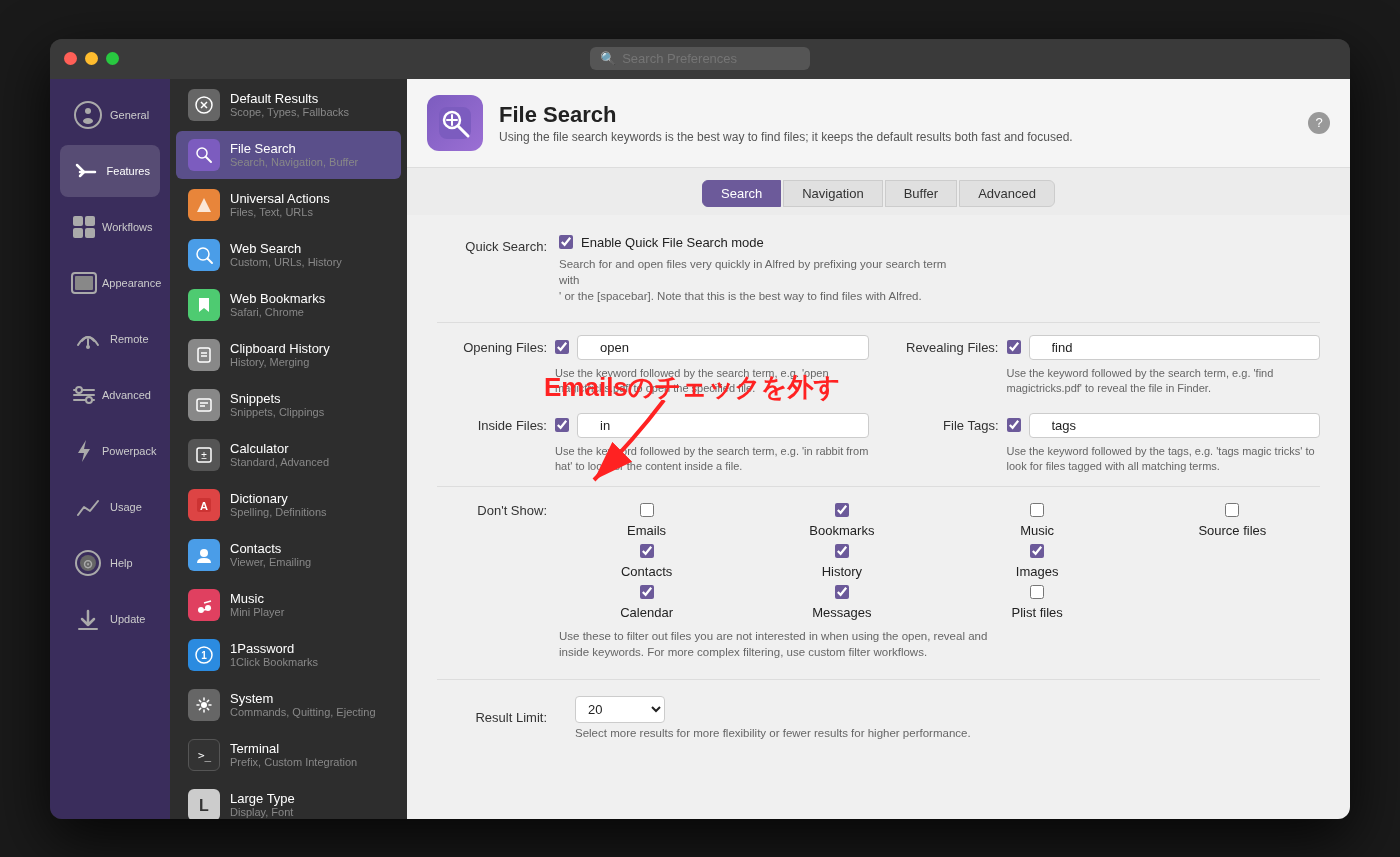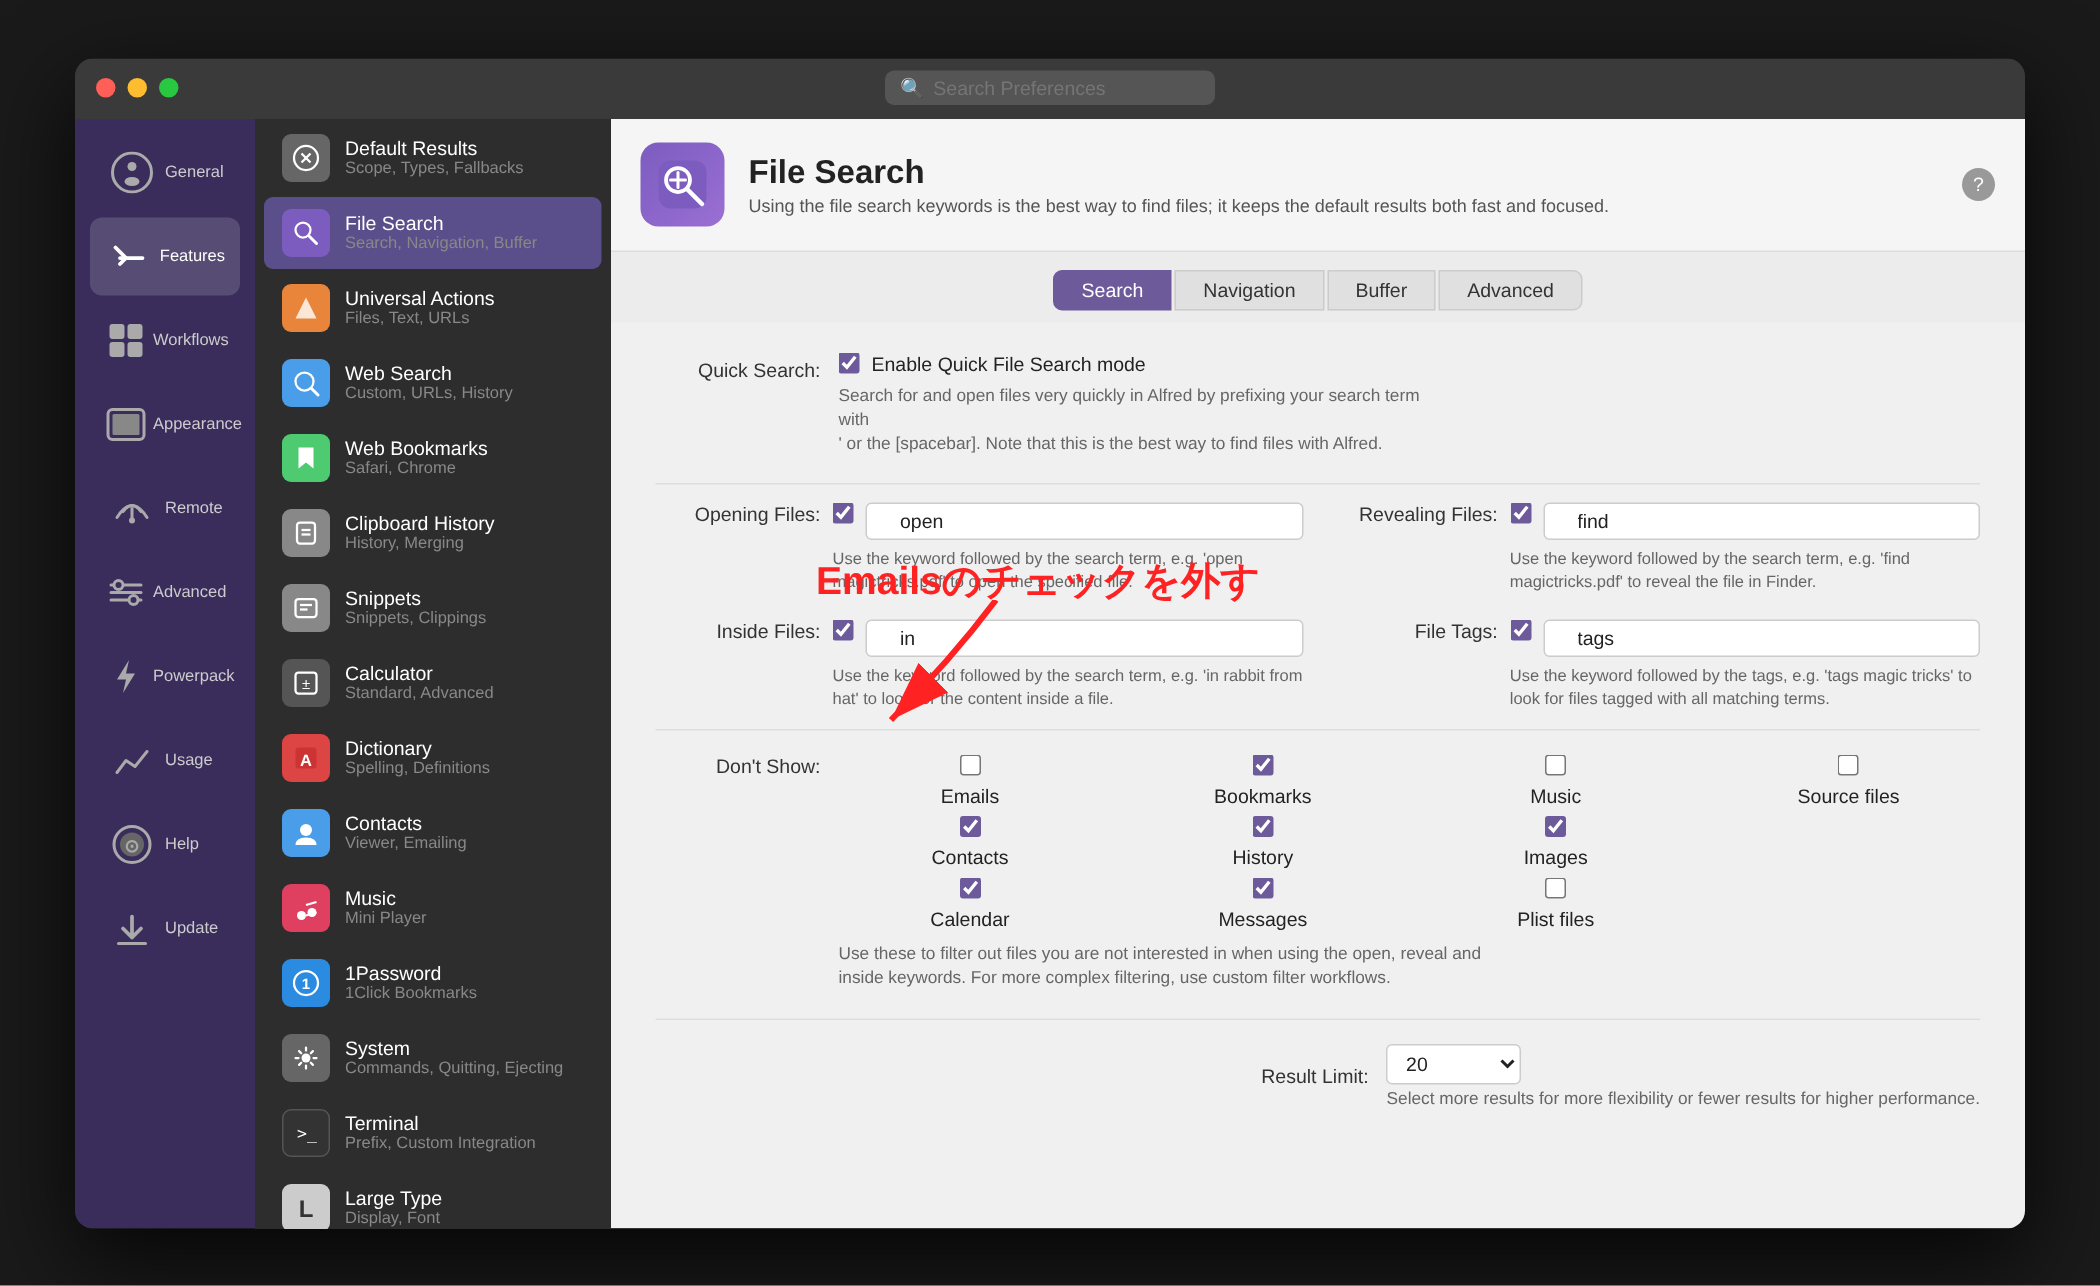--- a/index.html
+++ b/index.html
@@ -262,42 +262,42 @@
     }
     .dont-show-desc {
       font-size: 11.5px;
       color: #666;
       margin-top: 8px;
       line-height: 1.4;
     }
     .result-limit-row {
       display: flex;
       align-items: center;
-      gap: 12px;
+      gap: 28px;
       margin-top: 16px;
-      justify-content: flex-end;
     }
     .result-limit-label { font-size: 13px; color: #333; font-weight: 500; width: 110px; text-align: right; flex-shrink: 0; }
     .result-select {
       padding: 4px 8px;
       border: 1px solid #ccc;
       border-radius: 4px;
       font-size: 13px;
       background: #fff;
       color: #222;
       width: 90px;
       cursor: pointer;
     }
     .result-limit-desc {
       font-size: 11.5px;
       color: #666;
       margin-top: 4px;
     }
     .field-row {
       display: flex;
+      align-items: center;
       gap: 8px;
     }
     .separator { height: 1px; background: #ddd; margin: 12px 0; }
   </style>
 </head>
 <body>
 
 <div class="window">
 
   <div class="titlebar">

